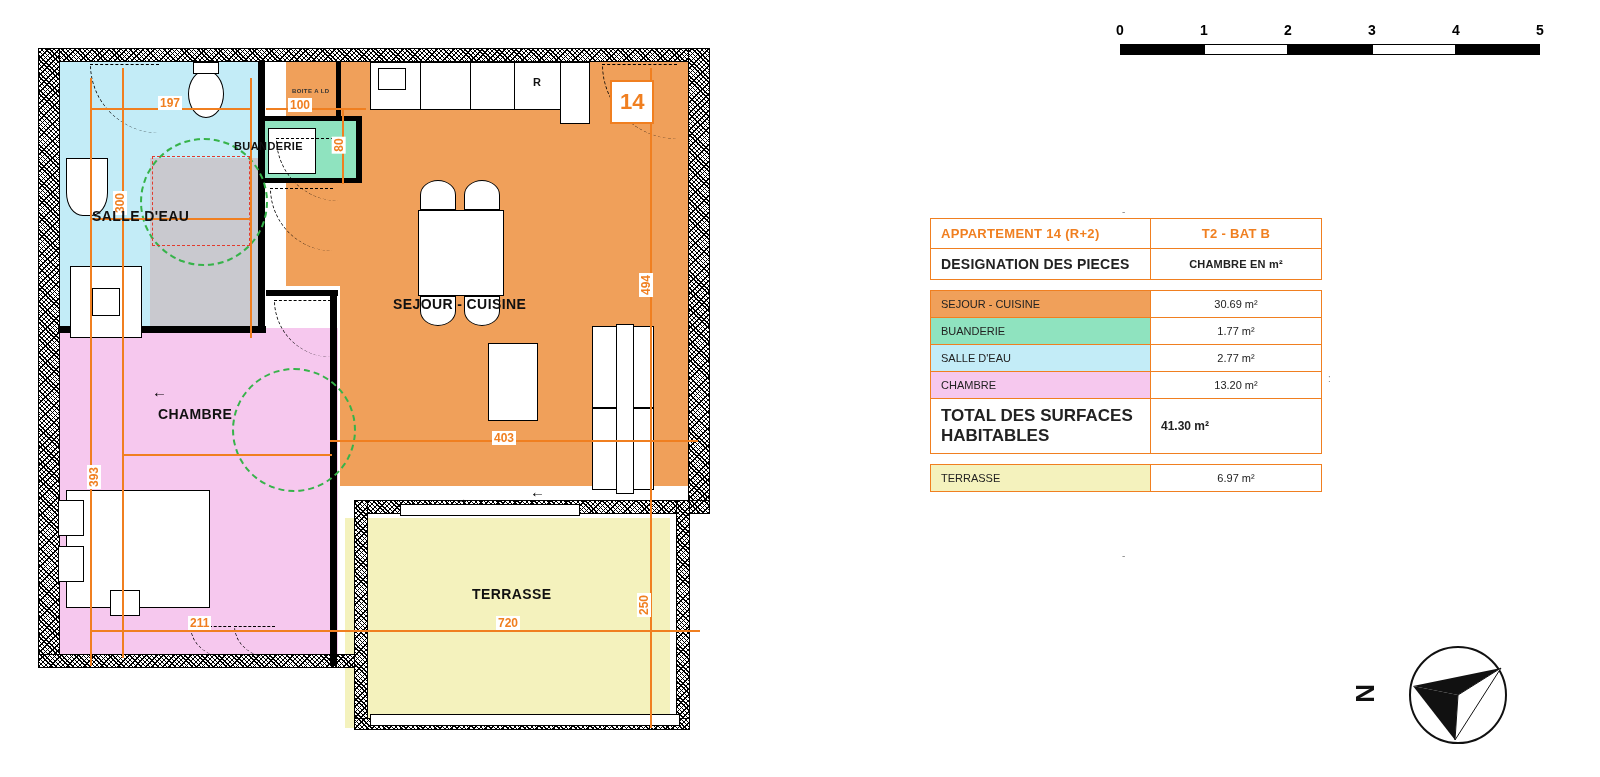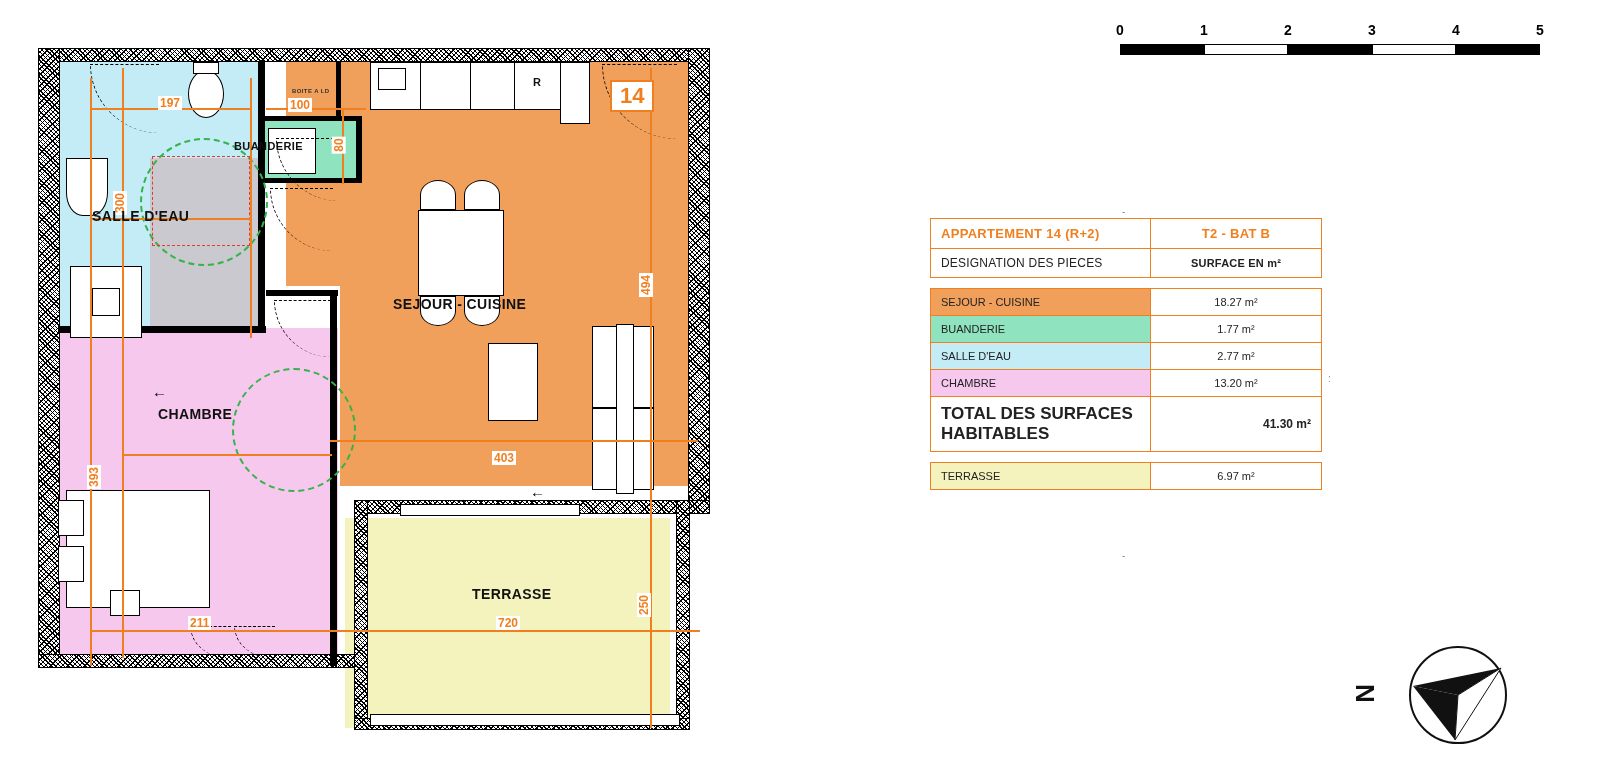--- a/index.html
+++ b/index.html
@@ -85,21 +85,21 @@
     transform: rotate(-90deg);
     transform-origin: center center;
   }
 
   .unit-badge {
     position: absolute;
     border: 2px solid #f07f20;
     color: #f07f20;
     font-size: 22px;
     font-weight: bold;
-    padding: 2px 8px;
+    padding: 8px 8px;
     background: #fff;
     line-height: 1.1;
   }
 
   .greendash {
     position: absolute;
     border: 2px dashed #36b34a;
     border-radius: 50%;
     background: transparent;
   }
@@ -143,30 +143,30 @@
     font-size: 13px;
     letter-spacing: .3px;
   }
   .hdr-right {
     color: #f07f20;
     font-weight: bold;
     font-size: 13px;
     text-align: center;
     letter-spacing: .3px;
   }
-  .sub-left  { font-weight: normal; font-size: 12px; letter-spacing: .2px; }
+  .sub-left  { font-weight: bold; font-size: 14px; letter-spacing: .2px; }
   .sub-right { font-weight: bold; font-size: 11px; text-align: center; letter-spacing: .2px; }
   .gap-row td { border: none; height: 10px; padding: 0; }
   .c-sejour  { background: #f0a05a; }
   .c-buand   { background: #8fe3bf; }
   .c-salle   { background: #c3ecf7; }
   .c-chambre { background: #f6c8ee; }
   .c-terr    { background: #f4f2bd; }
   .total-left  { font-weight: bold; font-size: 17px; }
-  .total-right { font-weight: bold; font-size: 12px; text-align: right; }
+  .total-right { font-weight: bold; font-size: 12px; text-align: left; }
   .tick {
     position: absolute;
     color: #888;
     font-size: 10px;
   }
 
   
   #scalebar {
     position: absolute;
     left: 1120px;
@@ -307,21 +307,21 @@
     <div class="dim-line" style="left:620px; top:30px; width:2px; height:660px;"></div>
     <div class="dim-line" style="left:60px; top:592px; width:610px; height:2px;"></div>
     <div class="dim-line" style="left:334px; top:592px; width:336px; height:2px;"></div>
     <div class="dim-line" style="left:92px; top:416px; width:210px; height:2px;"></div>
 
     <div class="dim-text" style="left:128px; top:58px;">197</div>
     <div class="dim-text" style="left:258px; top:60px;">100</div>
     <div class="dim-text vert" style="left:300px; top:100px;">80</div>
     <div class="dim-text vert" style="left:78px; top:158px;">300</div>
     <div class="dim-text vert" style="left:604px; top:240px;">494</div>
-    <div class="dim-text" style="left:462px; top:393px;margin-top:20px;">403</div>
+    <div class="dim-text" style="left:462px; top:393px;">403</div>
     <div class="dim-text vert" style="left:52px; top:432px;">393</div>
     <div class="dim-text" style="left:158px; top:578px;">211</div>
     <div class="dim-text" style="left:466px; top:578px;">720</div>
     <div class="dim-text vert" style="left:602px; top:560px;">250</div>
 
     <div class="room-label" style="left:363px; top:258px;">SEJOUR - CUISINE</div>
     <div class="room-label" style="left:128px; top:368px;">CHAMBRE</div>
     <div class="room-label" style="left:62px; top:170px;">SALLE D'EAU</div>
     <div class="room-label small" style="left:204px; top:102px;">BUANDERIE</div>
     <div class="room-label" style="left:442px; top:548px;">TERRASSE</div>
@@ -335,29 +335,29 @@
     <div class="tick" style="left:192px; top:332px;">-</div>
 
     <table class="tbl">
       <tbody>
           <tr>
         <td class="hdr-left">APPARTEMENT 14 (R+2)</td>
         <td class="hdr-right" style="width:150px;">T2 - BAT B</td>
       </tr>
       <tr>
         <td class="sub-left">DESIGNATION DES PIECES</td>
-        <td class="sub-right">SURFACE EN m²</td>
+        <td class="sub-right">CHAMBRE EN m²</td>
       </tr>
       <tr class="gap-row">
             <td></td>
             <td></td>
           </tr>
       <tr>
         <td class="c-sejour">SEJOUR - CUISINE</td>
-        <td class="center">18.27 m²</td>
+        <td class="center">30.69 m²</td>
       </tr>
       <tr>
         <td class="c-buand">BUANDERIE</td>
         <td class="center">1.77 m²</td>
       </tr>
       <tr>
         <td class="c-salle">SALLE D'EAU</td>
         <td class="center">2.77 m²</td>
       </tr>
       <tr>

